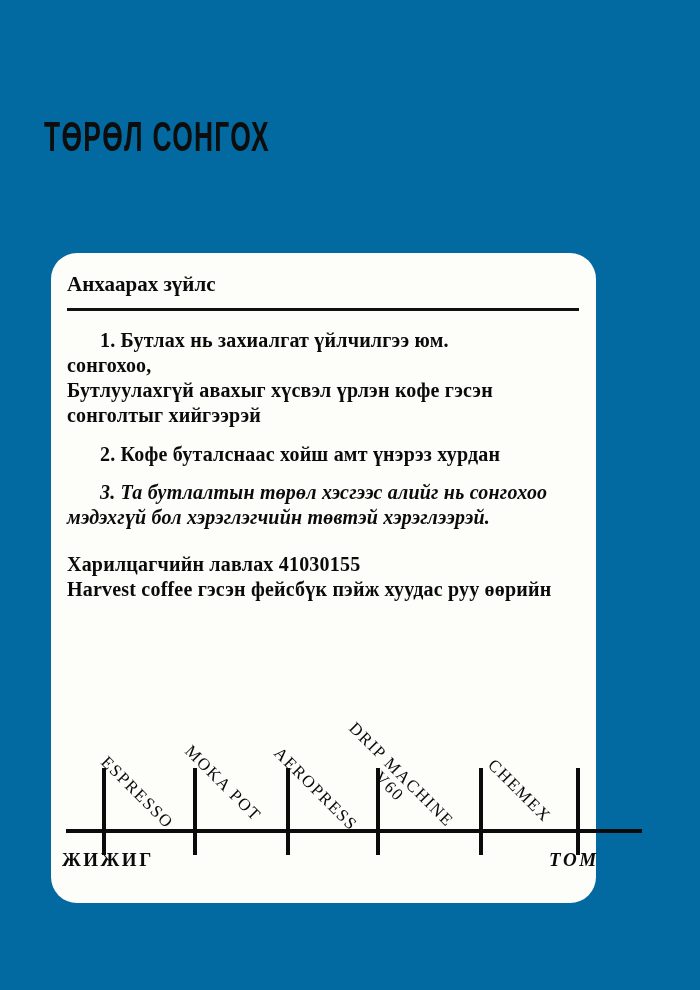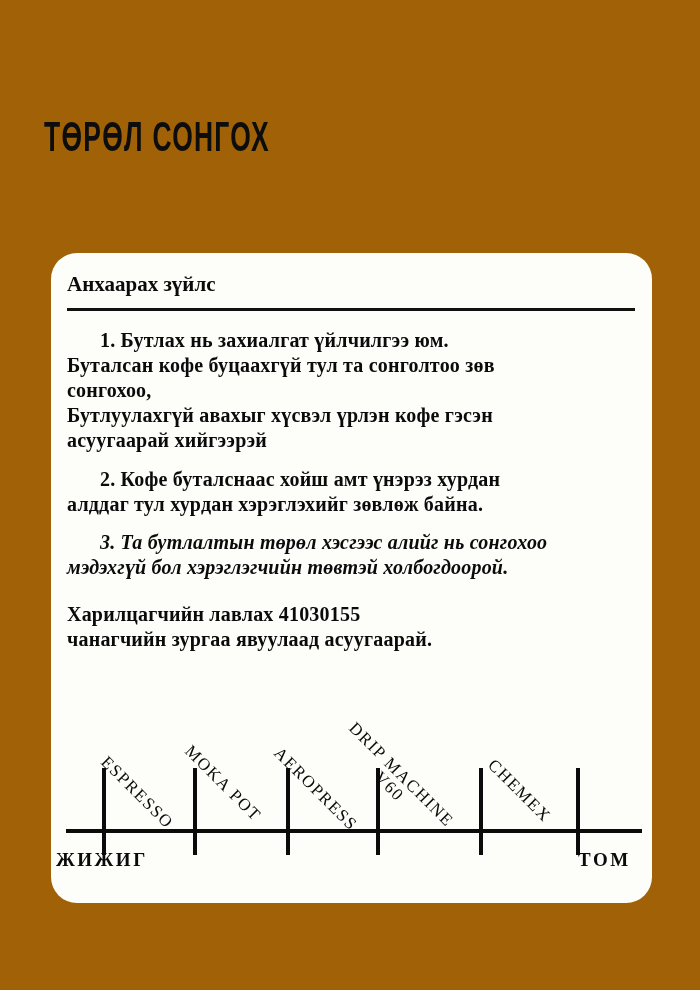--- a/index.html
+++ b/index.html
@@ -1,20 +1,20 @@
 <!DOCTYPE html>
 <html><head>
 <meta charset="utf-8">
 <style>
   html, body { margin: 0; padding: 0; }
   .page {
     position: relative;
     width: 700px;
     height: 990px;
-    background: #a16207;
+    background: #0369a1;
     overflow: hidden;
     font-family: "Liberation Serif", serif;
     color: #0b0b0b;
   }
   .page-title {
     position: absolute;
     left: 44px;
     top: 116px;
     margin: 0;
     font-family: "Liberation Sans", sans-serif;
@@ -24,21 +24,21 @@
     letter-spacing: 2px;
     color: #0d0d0d;
     transform: scaleX(0.63);
     transform-origin: left top;
     white-space: nowrap;
   }
   .card {
     position: absolute;
     left: 51px;
     top: 253px;
-    width: 601px;
+    width: 545px;
     height: 650px;
     background: #fdfdfa;
     border-radius: 26px;
     box-sizing: border-box;
     padding: 20px 16px 0 16px;
   }
   .card-heading {
     margin: 0 0 12px 0;
     font-size: 21px;
     font-weight: bold;
@@ -104,39 +104,37 @@
 <div class="page">
 
   <h1 class="page-title">ТӨРӨЛ СОНГОХ</h1>
 
   <section class="card">
     <h2 class="card-heading">Анхаарах зүйлс</h2>
     <div class="rule"></div>
 
     <div class="para item1">
       <div class="line indent">1. Бутлах нь захиалгат үйлчилгээ юм.</div>
-      <div class="line">Буталсан кофе буцаахгүй тул та сонголтоо зөв</div>
       <div class="line">сонгохоо,</div>
       <div class="line">Бутлуулахгүй авахыг хүсвэл үрлэн кофе гэсэн</div>
-      <div class="line">асуугаарай хийгээрэй</div>
+      <div class="line">сонголтыг хийгээрэй</div>
     </div>
 
     <div class="para item2">
       <div class="line indent">2. Кофе буталснаас хойш амт үнэрэз хурдан</div>
-      <div class="line">алддаг тул хурдан хэрэглэхийг зөвлөж байна.</div>
     </div>
 
     <div class="para item3">
       <div class="line indent">3. Та бутлалтын төрөл хэсгээс алийг нь сонгохоо</div>
-      <div class="line">мэдэхгүй бол хэрэглэгчийн төвтэй холбогдоорой.</div>
+      <div class="line">мэдэхгүй бол хэрэглэгчийн төвтэй хэрэглээрэй.</div>
     </div>
 
     <div class="para contact">
       <div class="line">Харилцагчийн лавлах 41030155</div>
-      <div class="line">чанагчийн зургаа явуулаад асуугаарай.</div>
+      <div class="line">Harvest coffee гэсэн фейсбүк пэйж хуудас руу өөрийн</div>
     </div>
   </section>
 
   <div class="diagram">
     <div class="axis"></div>
 
     <div class="tick" style="left:102px;"></div>
     <div class="tick" style="left:193px;"></div>
     <div class="tick" style="left:286px;"></div>
     <div class="tick" style="left:376px;"></div>
@@ -145,17 +143,17 @@
 
     <div class="method-label" style="left:110px; top:753px;">ESPRESSO</div>
     <div class="method-label" style="left:194px; top:742px;">MOKA POT</div>
     <div class="method-label" style="left:283px; top:744px;">AEROPRESS</div>
     <div class="method-label" style="left:358px; top:719px;">
       <div>DRIP MACHINE</div>
       <div>V60</div>
     </div>
     <div class="method-label" style="left:497px; top:756px;">CHEMEX</div>
 
-    <div class="end-label" style="left:56px;">ЖИЖИГ</div>
-    <div class="end-label" style="left:578px;">ТОМ</div>
+    <div class="end-label" style="left:62px;">ЖИЖИГ</div>
+    <div class="end-label" style="left:549px;font-style:italic;">ТОМ</div>
   </div>
 
 </div>
 
 </body></html>

